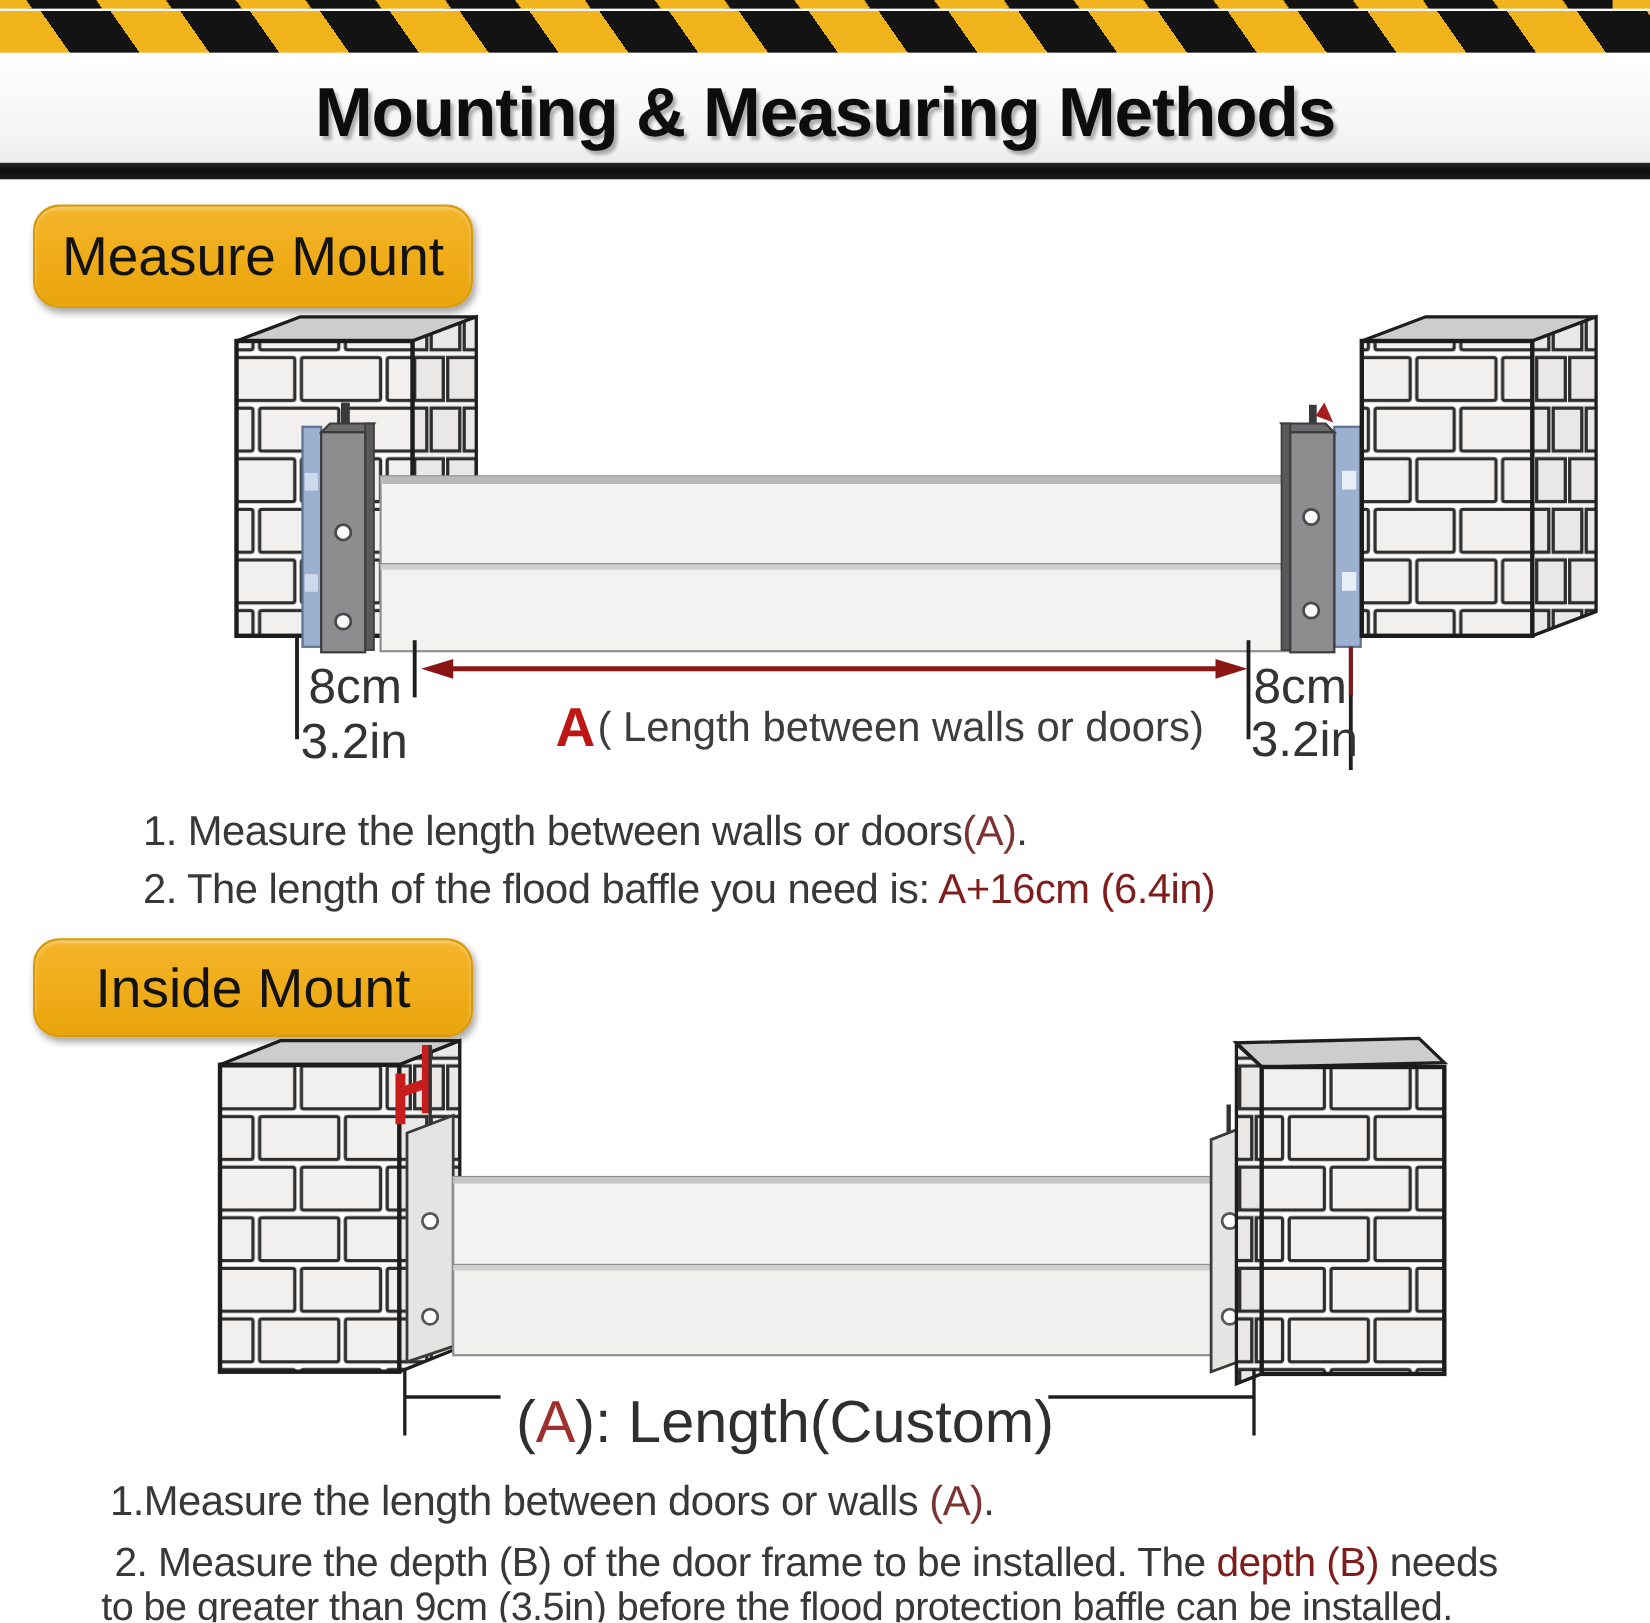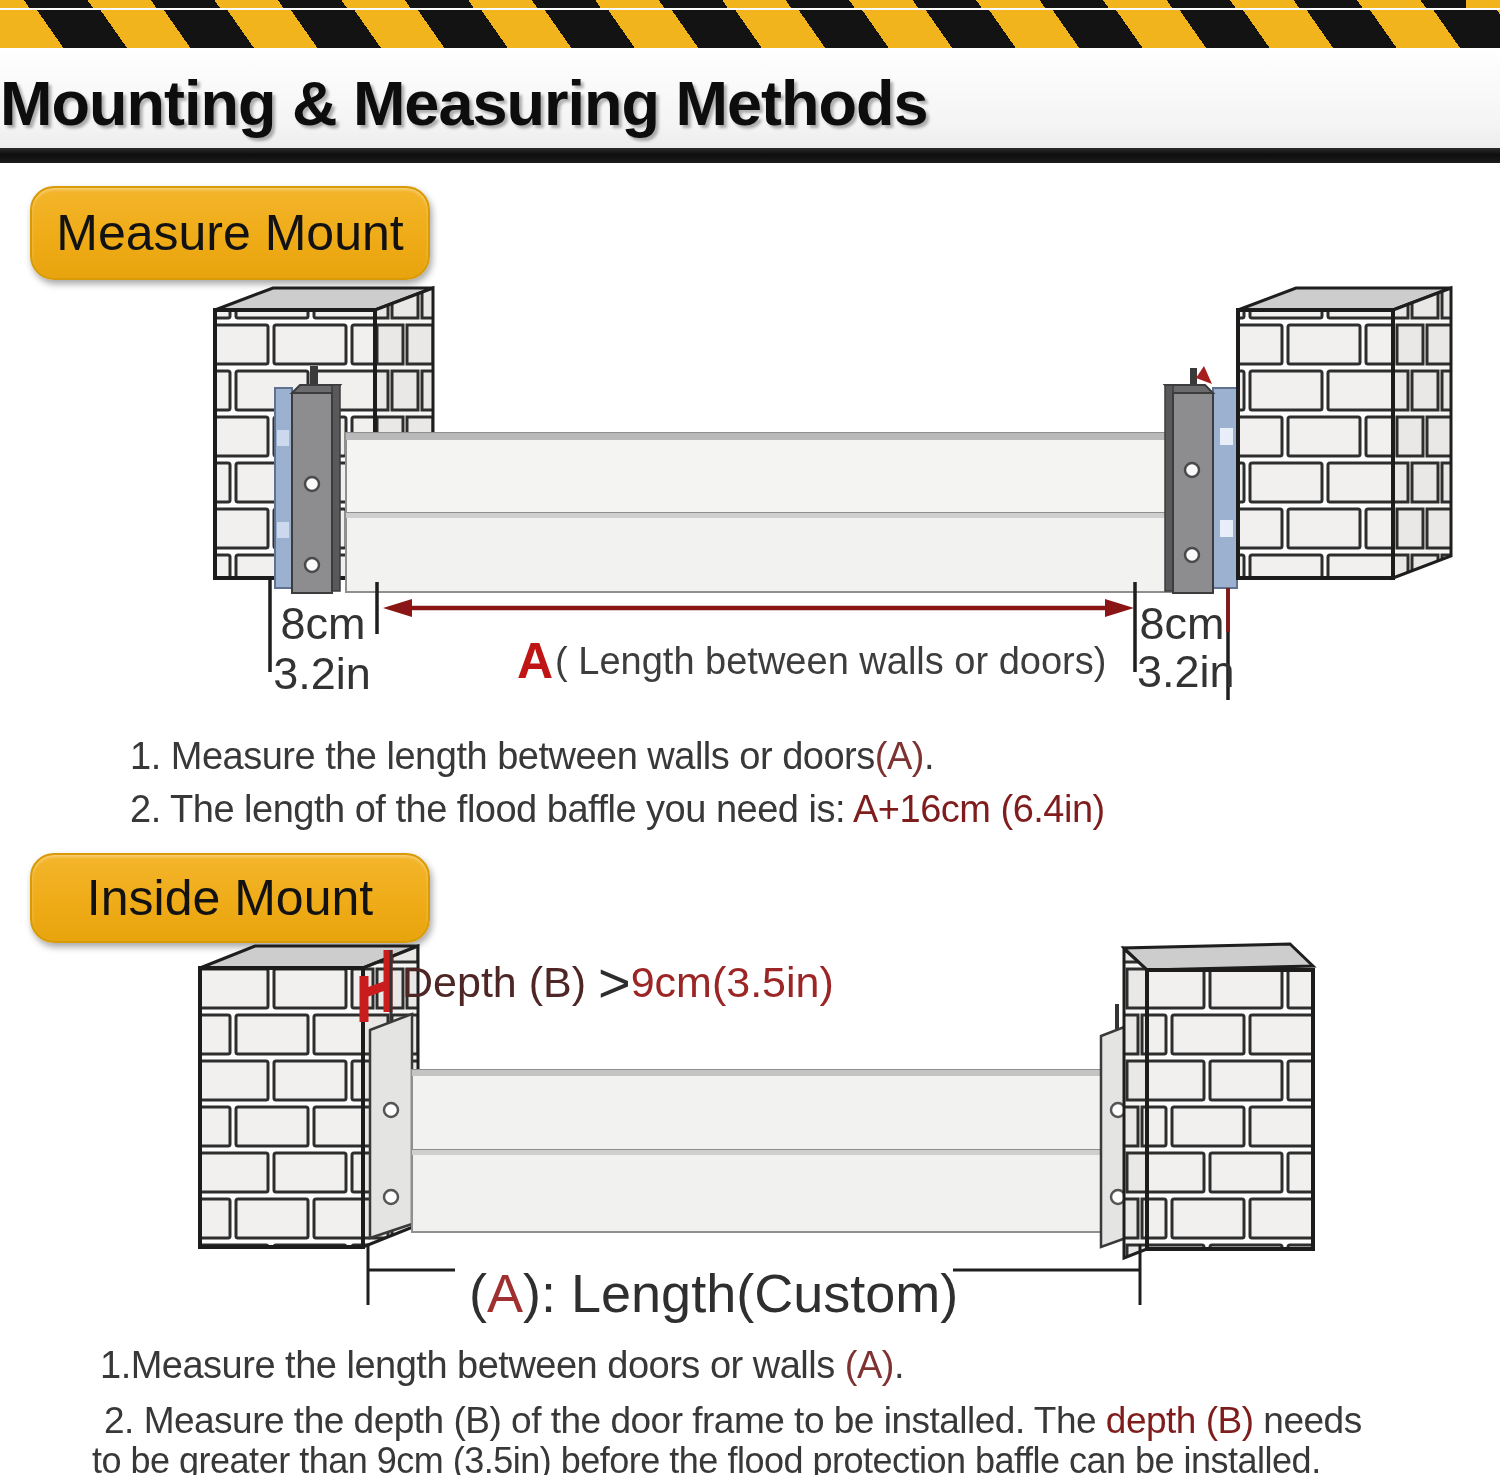--- a/index.html
+++ b/index.html
@@ -9,39 +9,39 @@
   }
   
   .tape{position:absolute;left:0;top:0;width:1500px;height:8px;
     background:repeating-linear-gradient(55deg,#f2b41c 0 52px,#131313 52px 104px);
     background-position:-34px 0;border-bottom:2px solid #fdfdfd;}
   .tape2{position:absolute;left:0;top:10px;width:1500px;height:38px;
     background:repeating-linear-gradient(55deg,#f2b41c 0 52px,#131313 52px 104px);
     box-shadow:0 3px 4px rgba(0,0,0,.25);}
   .title-band{position:absolute;left:0;top:48px;width:1500px;height:110px;
     background:linear-gradient(180deg,#ffffff 0%,#f4f4f4 70%,#e9e9e9 100%);
-    display:flex;align-items:center;}
+    display:flex;align-items:center;justify-content:center;}
   .title-band h1{margin:0;font-size:63px;font-weight:700;color:#0d0d0d;
     letter-spacing:-1px;text-shadow:3px 3px 3px rgba(0,0,0,.30);}
   .black-bar{position:absolute;left:0;top:148px;width:1500px;height:15px;
     background:linear-gradient(180deg,#2a2a2a,#0e0e0e 45%,#1c1c1c);}
   
   .badge{position:absolute;left:30px;width:396px;display:flex;align-items:center;justify-content:center;
     background:linear-gradient(180deg,#f4b52b 0%,#efac18 55%,#e8a40d 100%);
     border:2px solid #d89a07;border-radius:24px;
     box-shadow:2px 4px 7px rgba(0,0,0,.35), inset 0 2px 3px rgba(255,255,255,.35);
     font-size:50px;color:#121212;}
   .badge.outside{top:186px;height:90px;}
   .badge.inside{top:853px;height:86px;text-align:right;}
   
   .diagram{position:absolute;left:0;z-index:1;}
   
   .lbl{position:absolute;z-index:2;white-space:nowrap;color:#3a3a3a;}
   .measure-num{font-size:45px;color:#333;text-align:center;}
-  .span-label{font-size:38px;color:#3d3d3d;margin-left:12px;}
+  .span-label{font-size:38px;color:#3d3d3d;}
   .span-label .bigA{font-size:50px;font-weight:700;color:#c01515;vertical-align:-4px;margin-right:2px;}
   .steps{font-size:38px;color:#383838;letter-spacing:-.5px;}
   .red-soft{color:#7e3333;}
   .red{color:#7f1d1d;}
   .depth-lbl{font-size:43px;color:#4f2626;}
   .depth-lbl .gt{font-size:56px;color:#2d2d2d;font-weight:400;vertical-align:-5px;}
   .depth-lbl .val{color:#9c2626;}
   .len-lbl{font-size:54px;color:#2f2f2f;background:#ffffff;padding:0 14px;text-align:center;}
   .len-lbl .a{color:#a03030;}
 </style>
@@ -222,23 +222,20 @@
       <rect x="1147" y="970" width="166" height="279" fill="url(#brick2)" stroke="#1c1c1c" stroke-width="4"></rect>
     </g>
 
     <g stroke="#1e1e1e" stroke-width="3">
       <line x1="368" y1="1244" x2="368" y2="1305"></line>
       <line x1="1140" y1="1244" x2="1140" y2="1305"></line>
       <line x1="368" y1="1270" x2="1140" y2="1270"></line>
     </g>
   </svg>
 
-  <div class="lbl depth-lbl" style="left:402px;top:950px">
-    <span>Depth (B) </span><span class="gt">&gt;</span><span class="val">9cm(3.5in)</span>
-  </div>
 
   <div class="lbl len-lbl" style="left:455px;top:1262px;width:470px">
     <span>(</span><span class="a">A</span><span>): Length(Custom)</span>
   </div>
 
   <div class="lbl steps" style="left:100px;top:1344px;font-size:38px">
     <span>1.Measure the length between doors or walls </span><span class="red-soft">(A)</span><span>.</span>
   </div>
   <div class="lbl steps" style="left:104px;top:1400px;font-size:37px">
     <span>2. Measure the depth (B) of the door frame to be installed. The </span><span class="red">depth (B)</span><span> needs</span>

